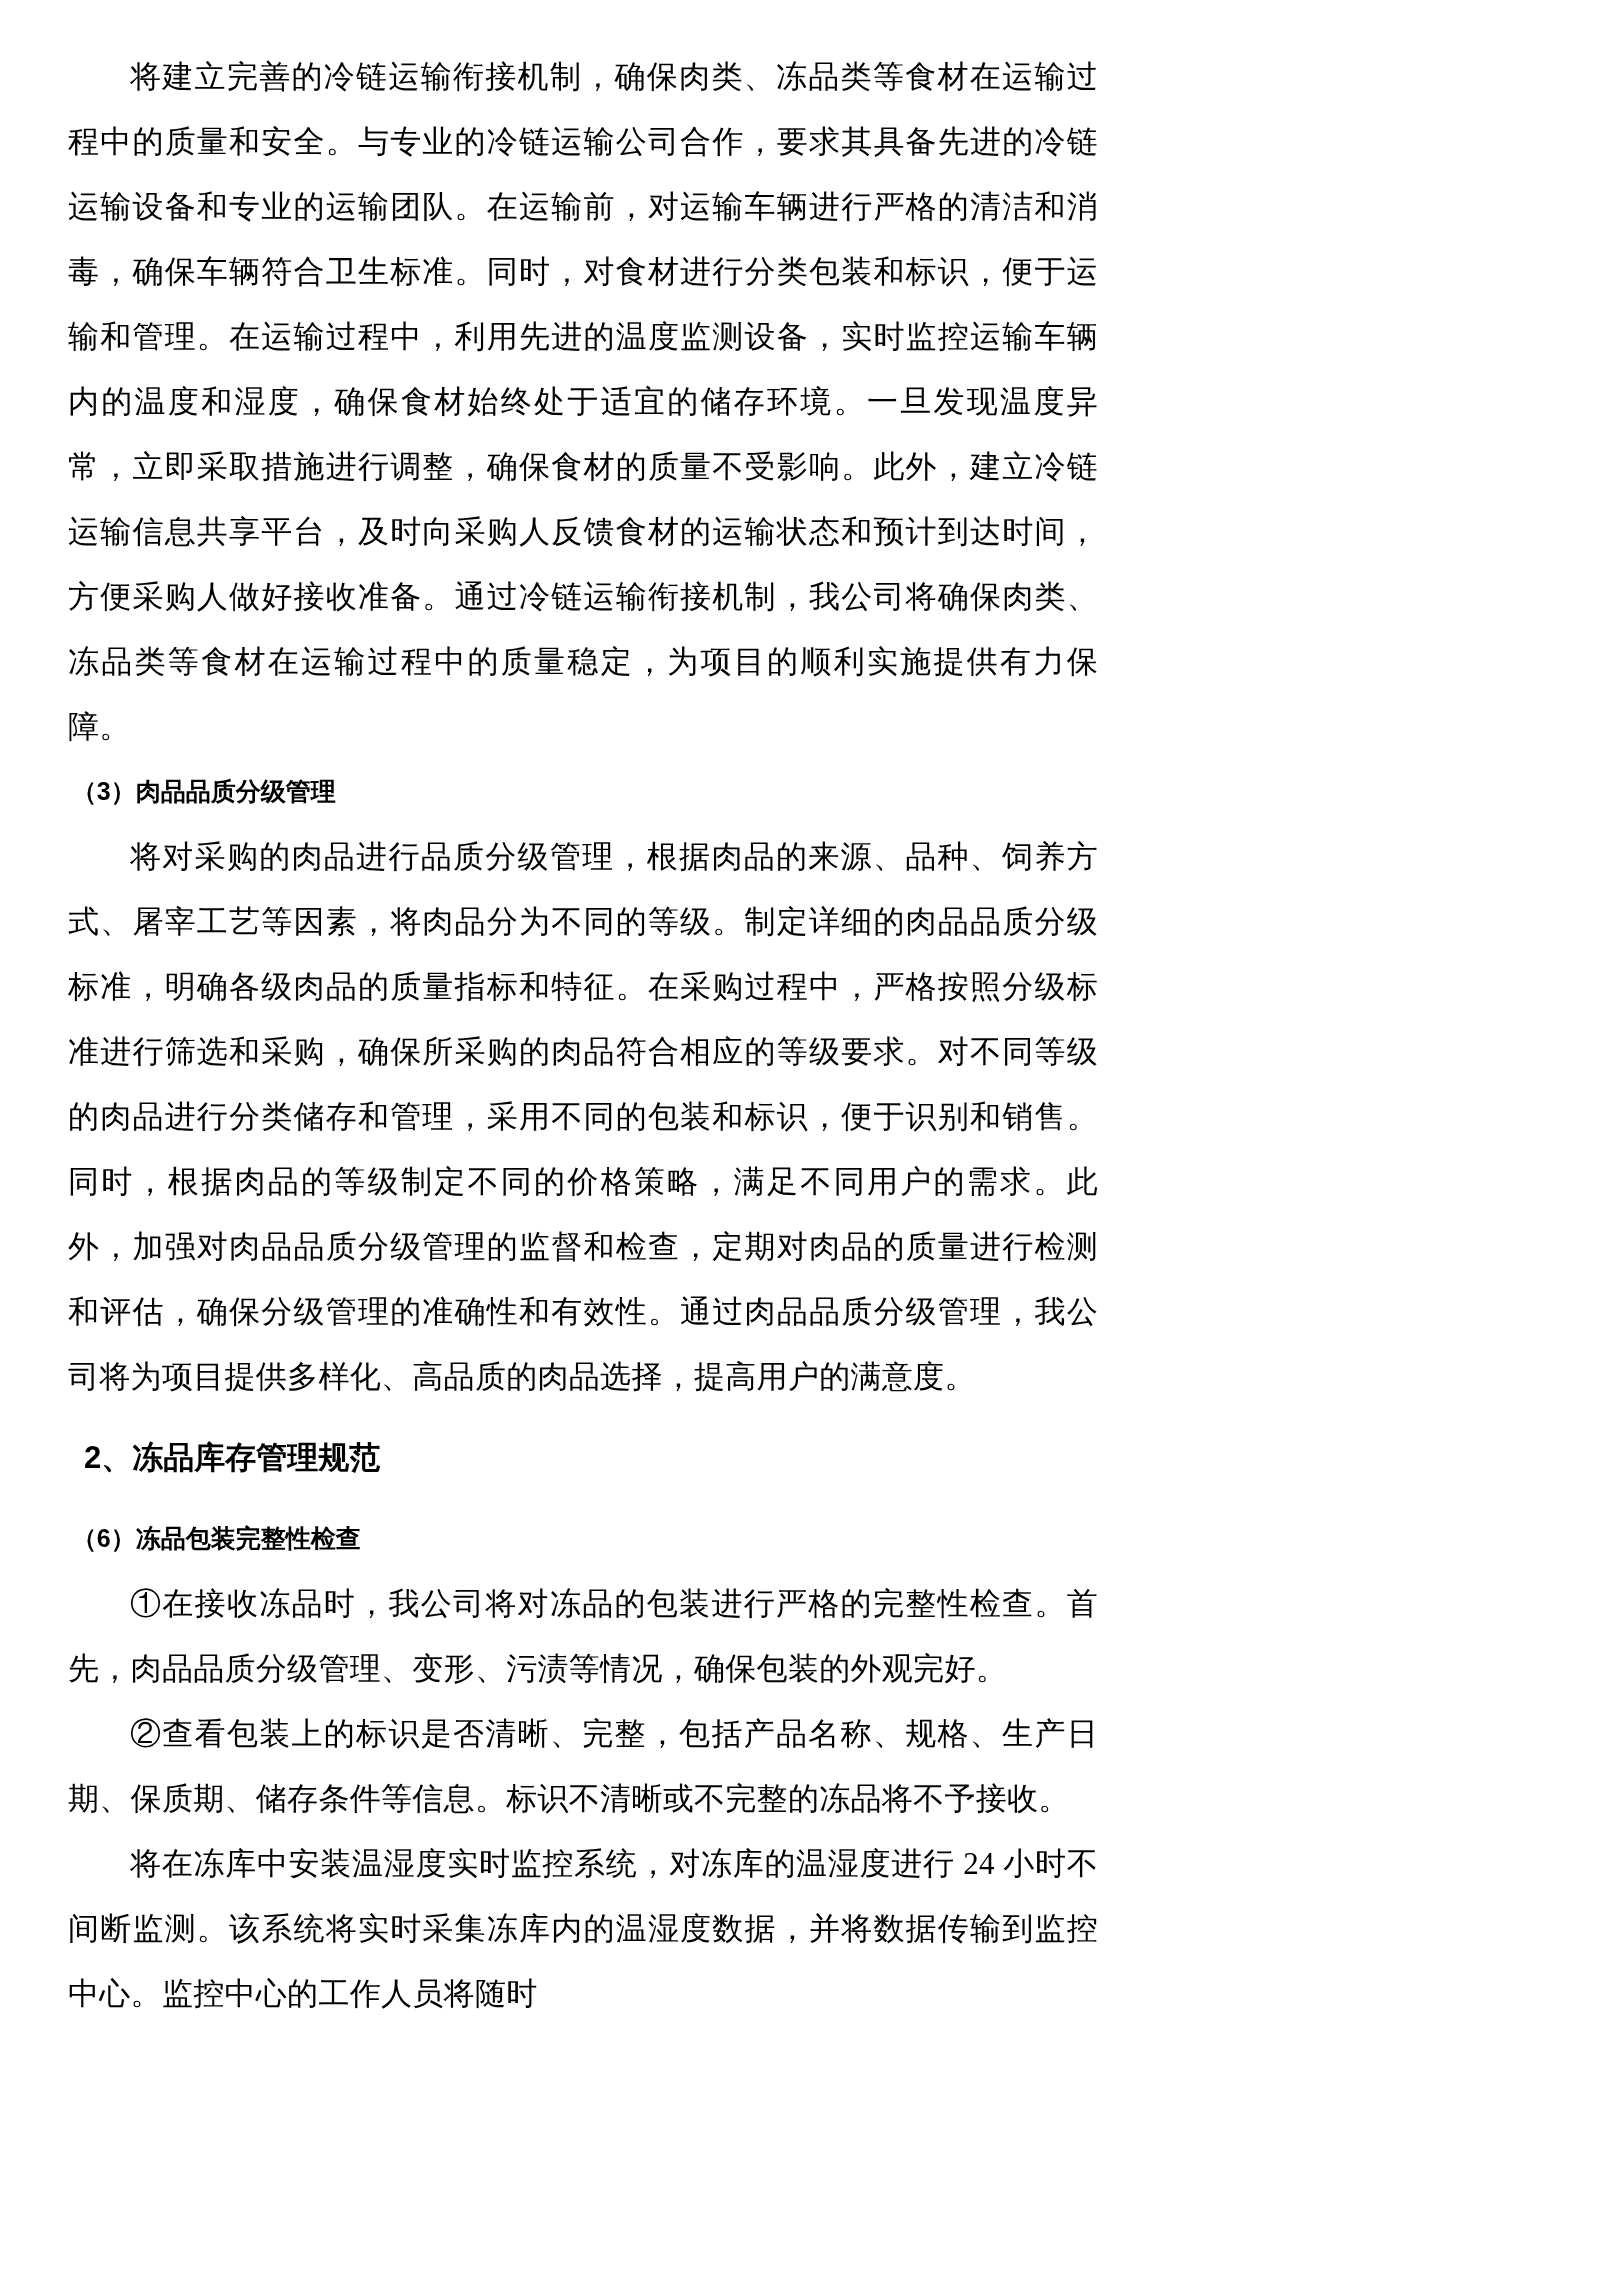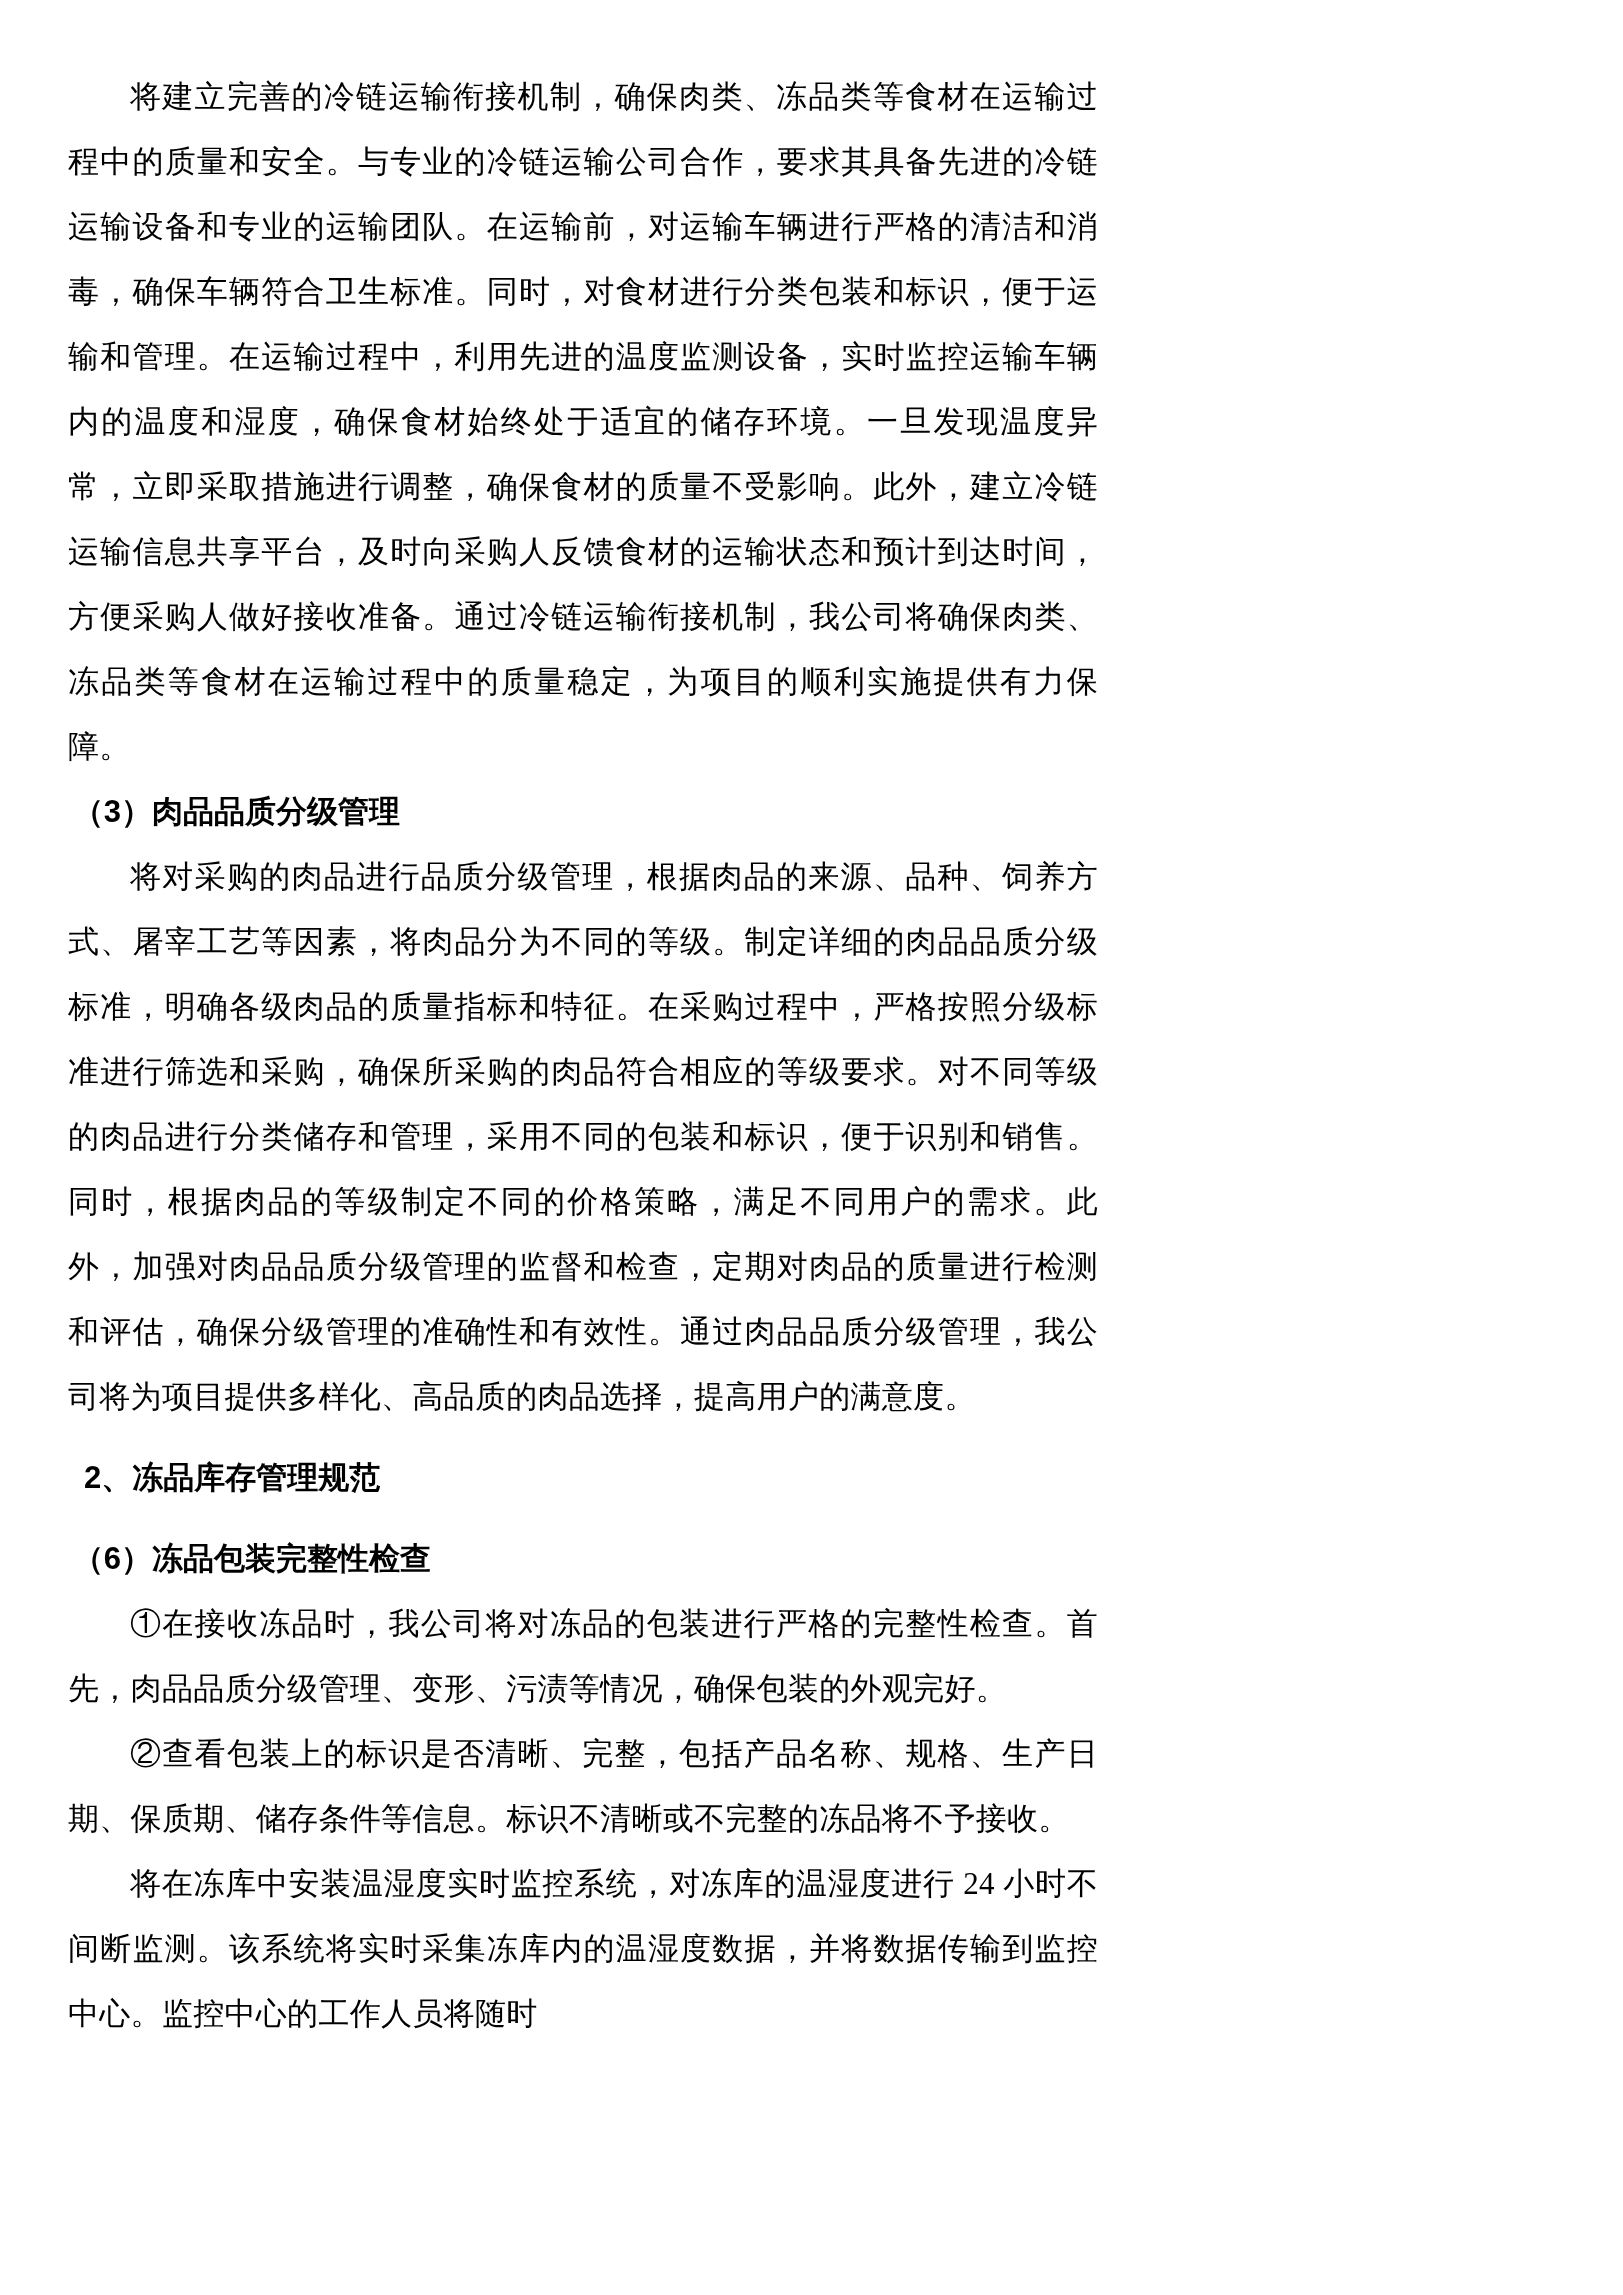--- a/index.html
+++ b/index.html
@@ -11,21 +11,21 @@
     width: 1623px;
     height: 2295px;
     color: #000000;
     font-family: "Liberation Serif", "DejaVu Serif", serif;
   }
   .page {
     box-sizing: border-box;
     width: 1400px;
     height: 2295px;
     background: #ffffff;
-    padding: 64px 302px 39px 68px;
+    padding: 44px 302px 39px 68px;
     overflow: hidden;
   }
   .para {
     margin: 0;
     font-size: 31px;
     line-height: 65px;
     text-align: justify;
     text-indent: 2em;
     letter-spacing: 0.3px;
     word-break: break-all;
@@ -33,21 +33,21 @@
   .heading-l2 {
     margin: 16px;
     font-size: 31px;
     line-height: 65px;
     font-weight: bold;
     font-family: "Liberation Sans", "DejaVu Sans", sans-serif;
     text-indent: 0;
   }
   .heading-l3 {
     margin: 0;
-    font-size: 31px;
+    font-size: 25px;
     line-height: 65px;
     font-weight: bold;
     font-family: "Liberation Sans", "DejaVu Sans", sans-serif;
     text-indent: 0.15em;
   }
 </style>
 </head>
 <body>
 
 <div class="page">

